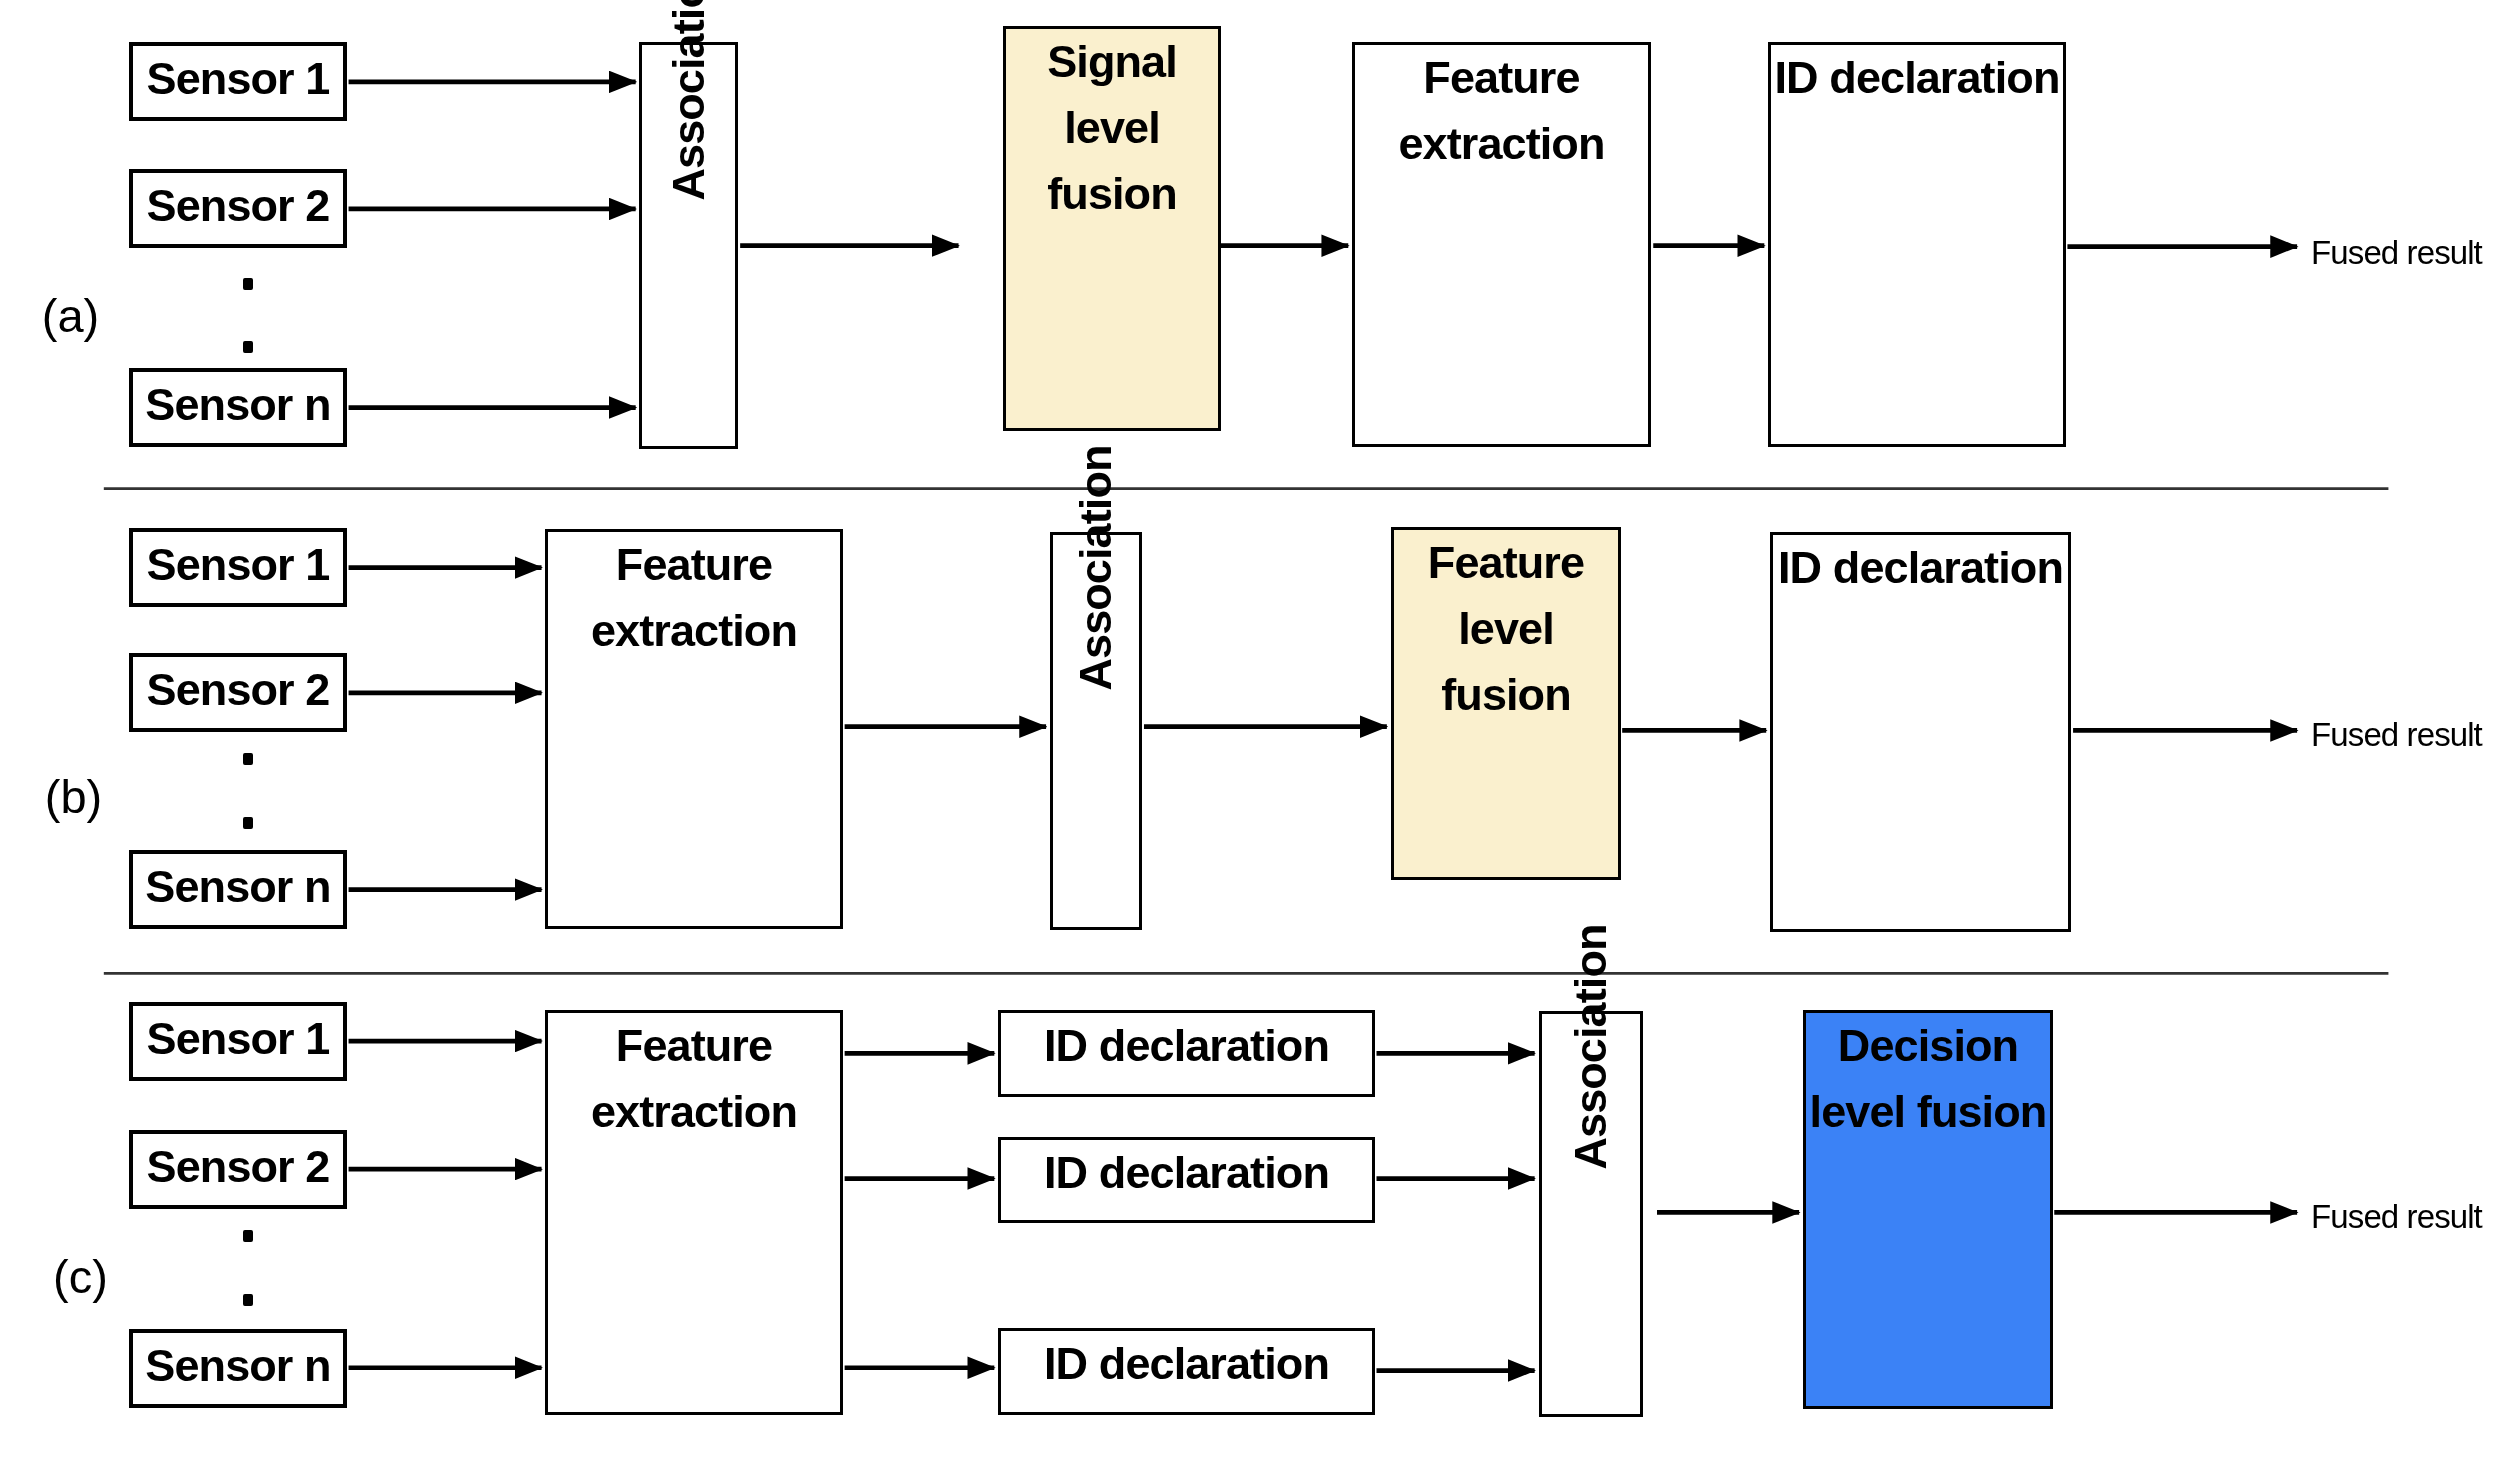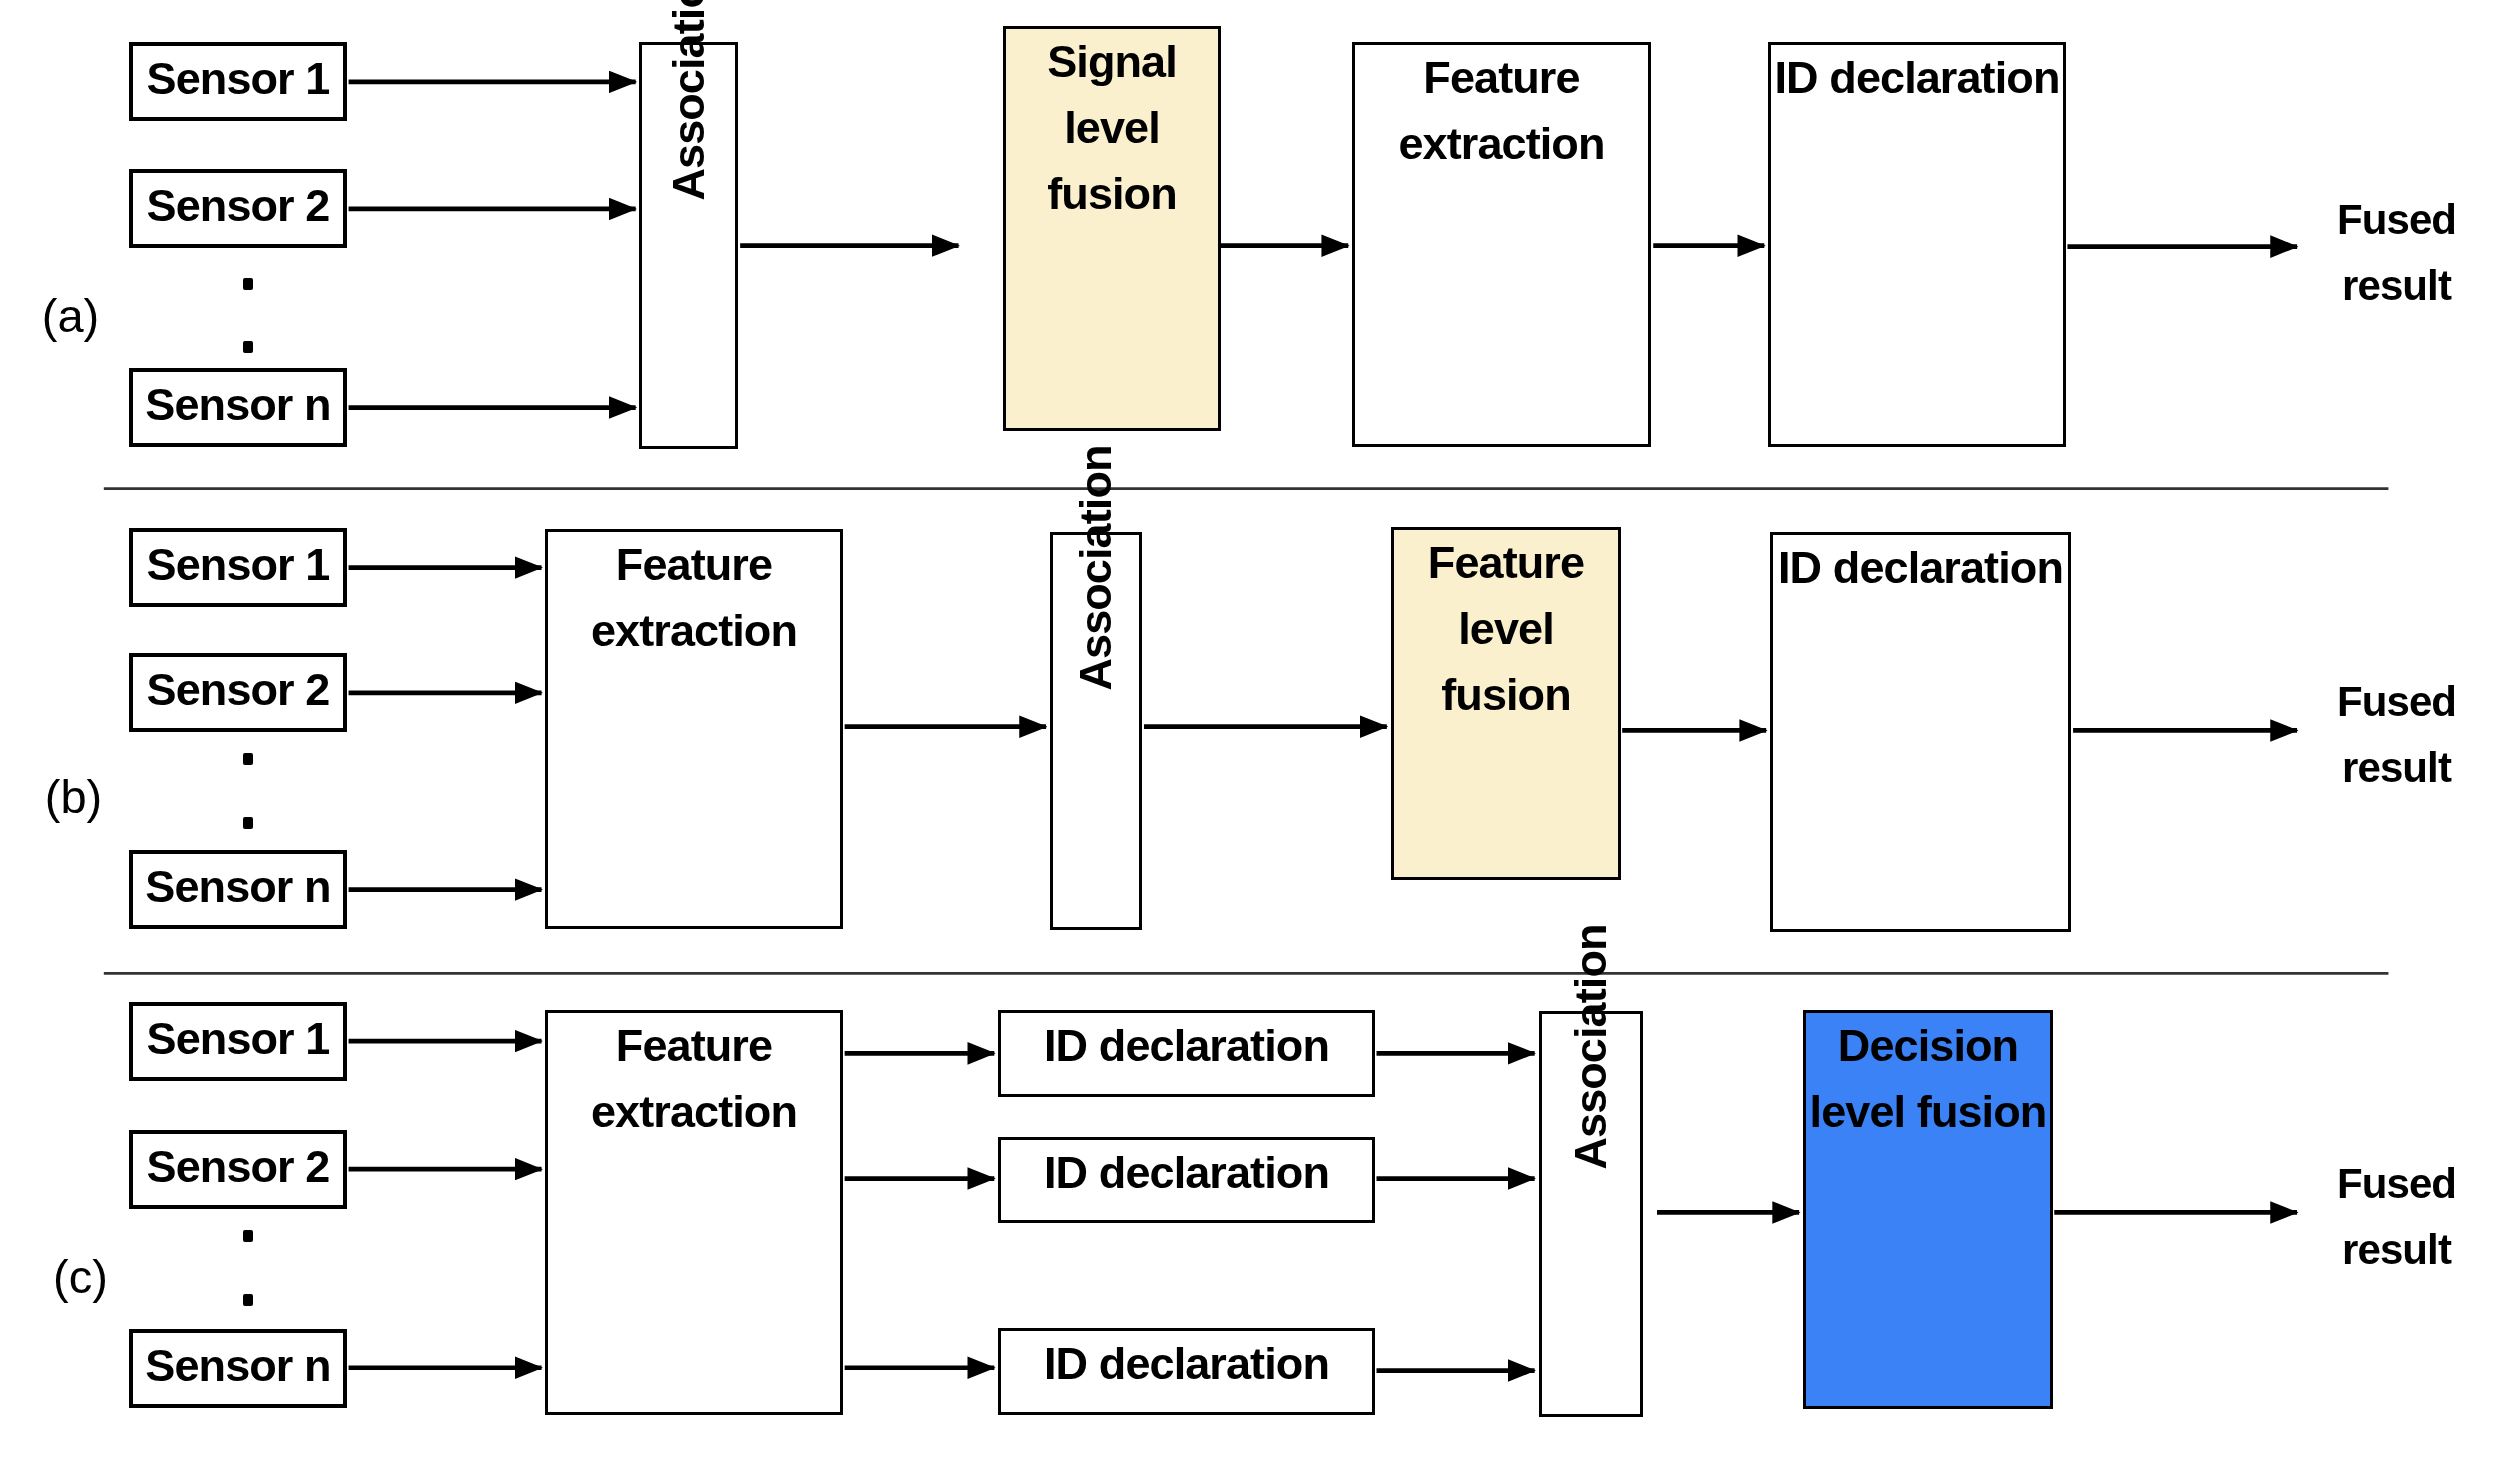--- a/index.html
+++ b/index.html
@@ -54,22 +54,22 @@
   }
   .nowrap { white-space: nowrap; }
   .result {
     position: absolute;
     width: 207px;
     height: 141px;
     display: flex;
     align-items: center;
     justify-content: center;
     text-align: center;
-    font-weight: 700;
-    font-size: 42px;
+    font-weight: 400;
+    font-size: 33px;
     line-height: 66px;
     letter-spacing: -0.9px;
   }
   .seclabel {
     position: absolute;
     width: 85px;
     height: 60px;
     display: flex;
     align-items: center;
     justify-content: center;

